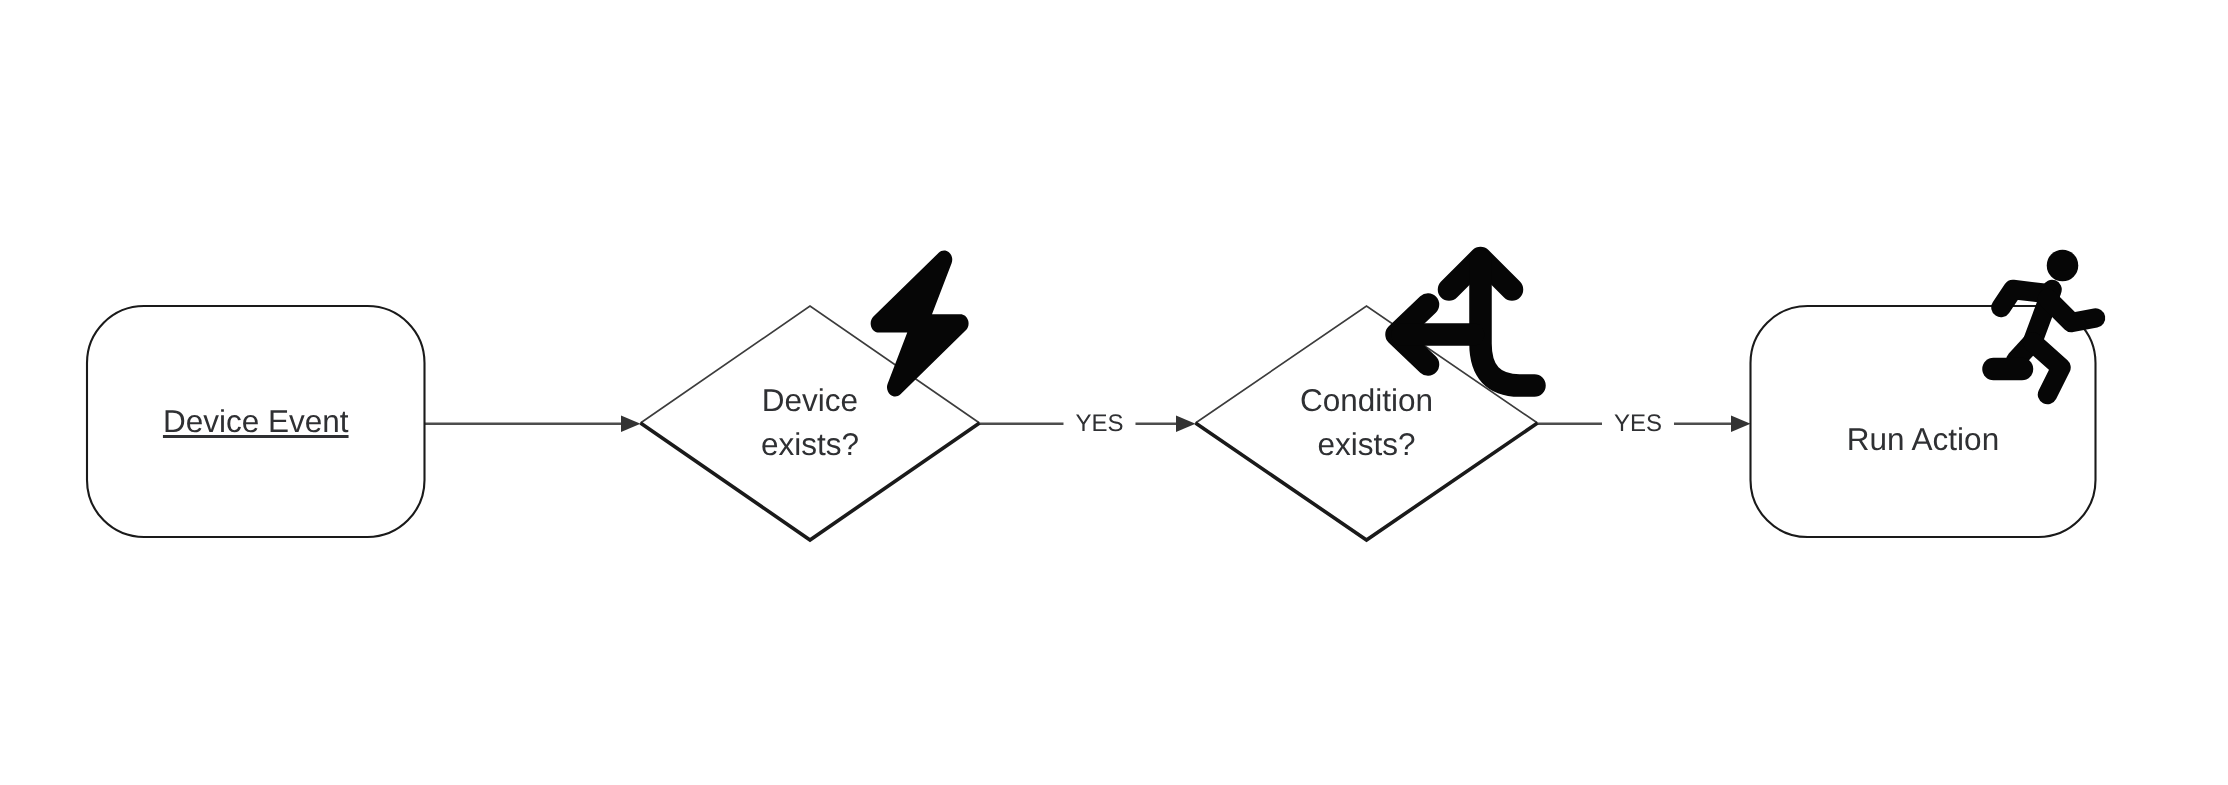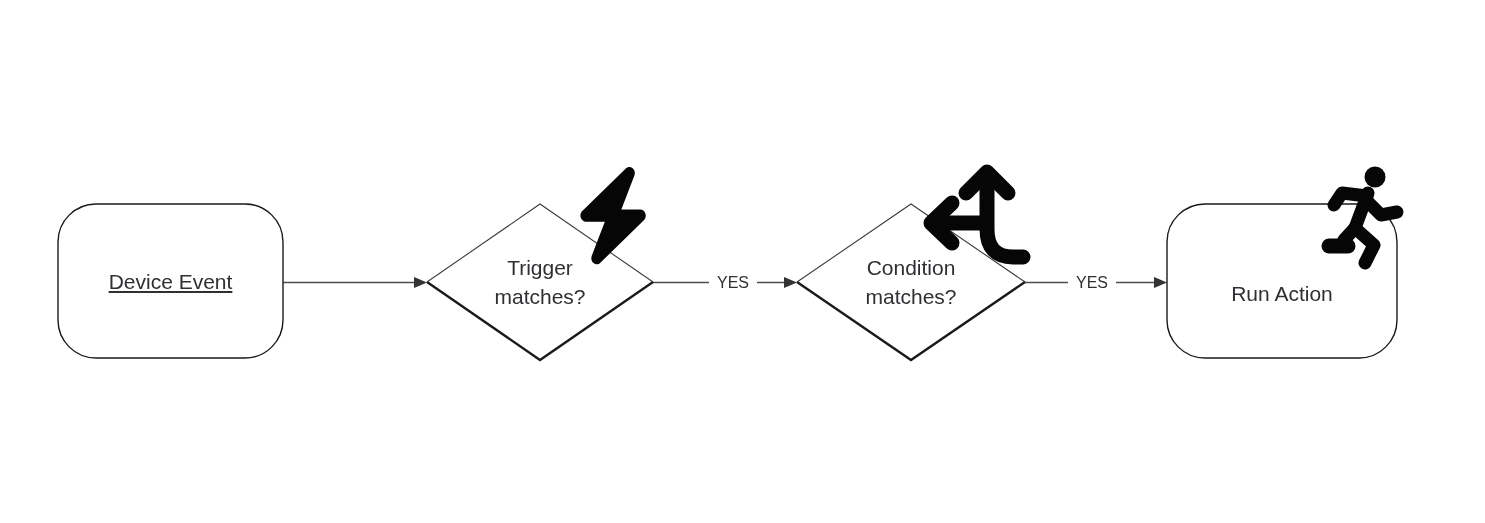--- a/index.html
+++ b/index.html
@@ -143,25 +143,25 @@
         <path d="M7 80 L26 80"></path>
       </g>
     </g>
   </svg>
 
   <div class="node-label" style="left:58px; top:204px; width:225px; height:154px;text-decoration:underline;">
     <span class="inner">Device Event</span>
   </div>
 
   <div class="node-label wrap-130" style="left:460px; top:212px; width:160px; height:140px;">
-    <span class="inner">Trigger matches?</span>
+    <span class="inner">Device exists?</span>
   </div>
 
   <div class="node-label wrap-140" style="left:831px; top:212px; width:160px; height:140px;">
-    <span class="inner">Condition matches?</span>
+    <span class="inner">Condition exists?</span>
   </div>
 
   <div class="node-label" style="left:1167px; top:204px; width:230px; height:178px;">
     <span class="inner">Run Action</span>
   </div>
 
   <div class="edge-label" style="left:733px; top:283px;">YES</div>
 
   <div class="edge-label" style="left:1092px; top:283px;">YES</div>
 

